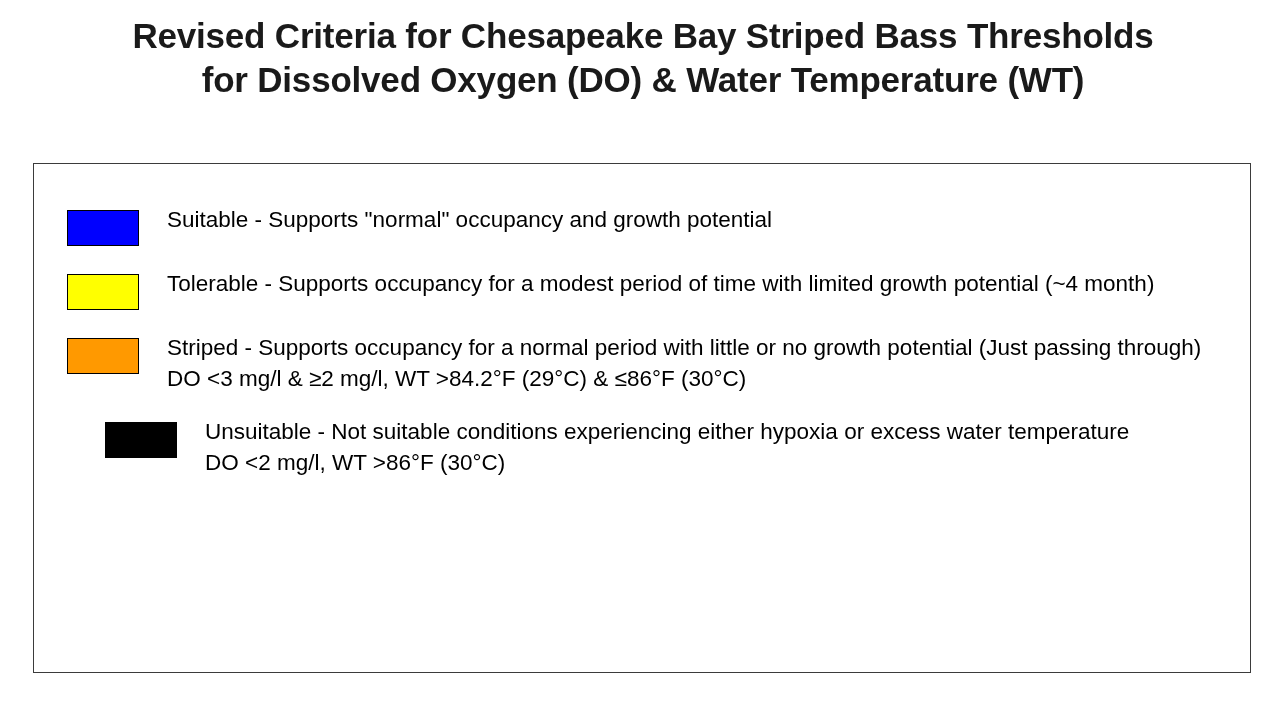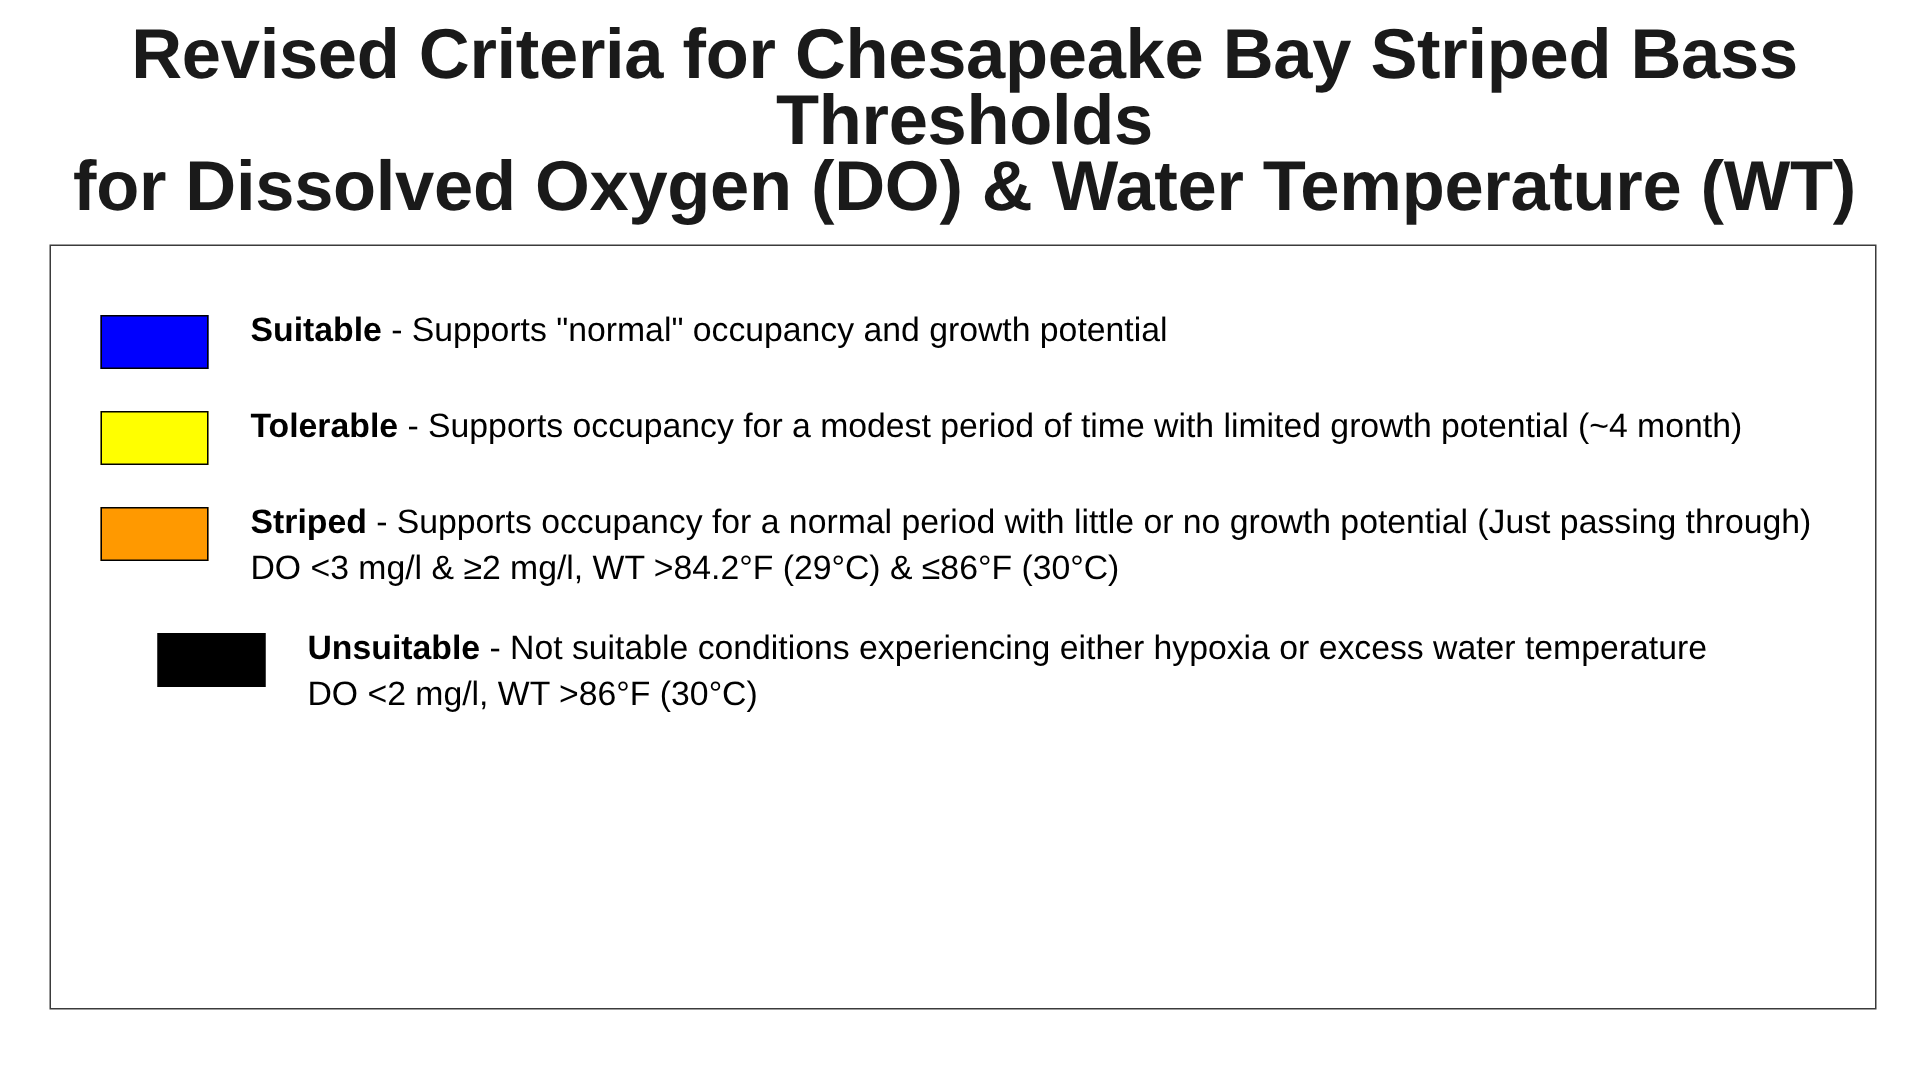--- a/index.html
+++ b/index.html
@@ -18,21 +18,21 @@
     position: relative;
     width: 1286px;
     height: 716px;
     box-sizing: border-box;
   }
   .title-block {
     padding-top: 14px;
     text-align: center;
   }
   .title-line {
-    font-size: 47px;
+    font-size: 35px;
     font-weight: bold;
     line-height: 44px;
     color: #1a1a1a;
     letter-spacing: -0.2px;
   }
   .legend-box {
     position: absolute;
     left: 33px;
     top: 163px;
     width: 1218px;
@@ -61,21 +61,21 @@
     border: 1px solid #000000;
     box-sizing: border-box;
   }
   .legend-text {
     margin-left: 28px;
     font-size: 22.5px;
     line-height: 31px;
     max-width: 1065px;
   }
   .legend-text .label {
-    font-weight: bold;
+    font-weight: normal;
   }
   .legend-text .desc {
     font-weight: normal;
   }
   .legend-text .detail {
     display: block;
     font-weight: normal;
   }
 </style>
 </head>

